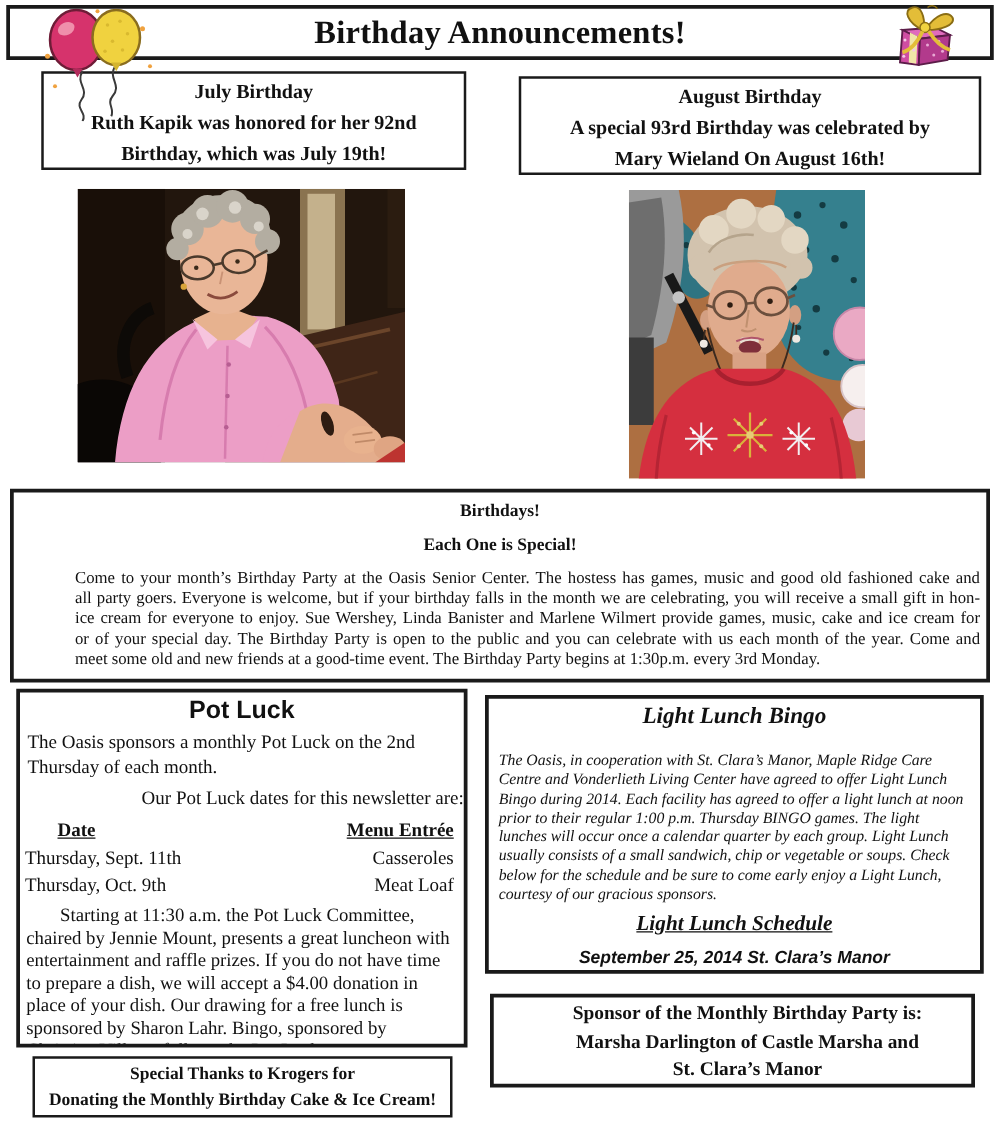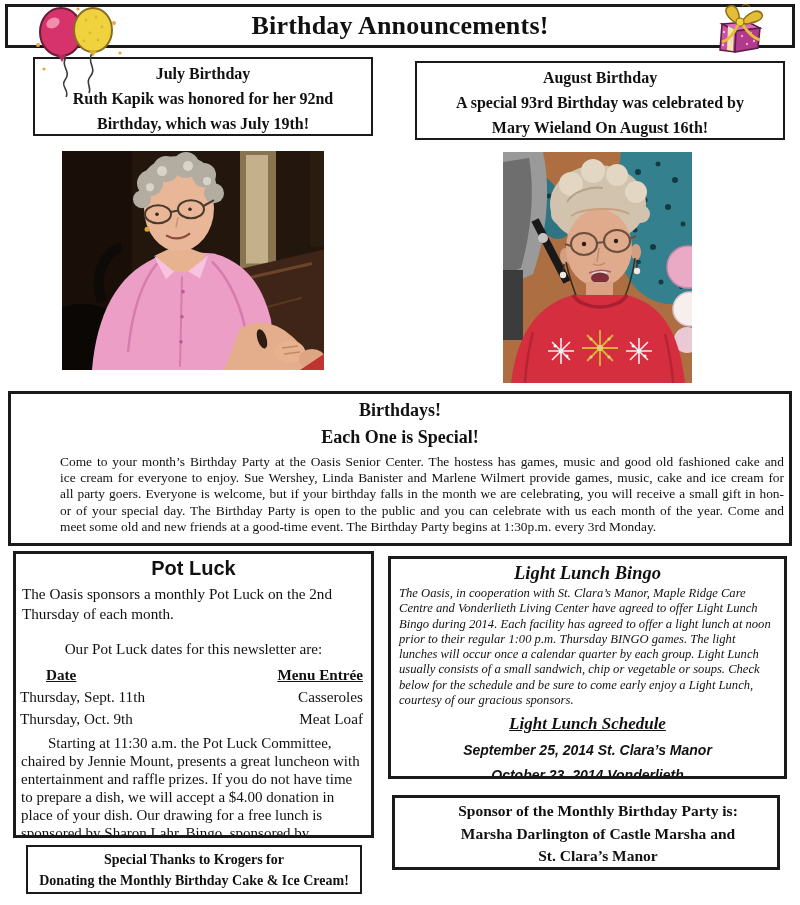--- a/index.html
+++ b/index.html
@@ -24,49 +24,49 @@
   .jbox .bline:first-child, .abox .bline:first-child { padding-top:2px; }
 
   
   .photo { position:absolute; overflow:hidden; }
   .photoL { left:62px; top:151px; width:262px; height:219px; }
   .photoR { left:503px; top:152px; width:189px; height:231px; }
   .photo svg { display:block; width:100%; height:100%; }
 
   
   .bdays { left:8px; top:391px; width:784px; height:155px; border-width:3px; }
-  .bd-title { text-align:center; font-weight:bold; font-size:18px; line-height:18px; }
+  .bd-title { text-align:center; font-weight:bold; font-size:14px; line-height:18px; }
   .bd-t1 { margin-top:7px; }
   .bd-t2 { margin-top:9px; }
   .bd-body { margin-top:8px; padding:0 5px; font-size:13.4px;margin-left:44px; }
   .jl { line-height:16.2px; text-align:justify; text-align-last:justify; white-space:normal; }
   .jl.last { text-align:left; text-align-last:left; }
 
   
   .pluck { left:13px; top:551px; width:361px; height:287px; border-width:3px; }
   .pl-title { font-family:"Liberation Sans", sans-serif; font-weight:bold; font-size:20px; text-align:center; margin-top:3px; }
   .pl-intro { margin-top:4px; padding:0 8px 0 6px; font-size:15.2px; line-height:19.6px; }
-  .pl-dates { margin-top:16px; text-align:center; font-size:15.2px; line-height:20px; }
+  .pl-dates { margin-top:6px; text-align:right; font-size:15.2px; line-height:20px; }
   .pl-table { margin-top:5px; padding:0 8px 0 4px; font-size:15.2px; }
   .pl-row { display:flex; justify-content:space-between; line-height:22px; }
   .pl-row .c1 { text-align:left; }
   .pl-row .c2 { text-align:right; }
   .pl-hrow .c1 { font-weight:bold; text-decoration:underline; margin-left:26px; }
   .pl-hrow .c2 { font-weight:bold; text-decoration:underline; }
   .pl-body { margin-top:4px; padding:0 7px 0 5px; font-size:15px; line-height:18px; text-indent:27px; }
 
   
   .krog { left:26px; top:845px; width:336px; height:49px; }
   .kr-line { text-align:center; font-weight:bold; font-size:14px; line-height:21px; }
   .kr-line:first-child { padding-top:2px; }
 
   
   .llb { left:388px; top:556px; width:399px; height:223px; border-width:3px;font-style:italic; }
   .ll-title { text-align:center; font-weight:bold; font-size:18.5px; line-height:24px; margin-top:2px; }
-  .ll-body { margin-top:1px; padding:0 7px 0 8px; font-size:12.6px; line-height:15.3px; }
+  .ll-body { margin-top:16px; padding:0 7px 0 8px; font-size:12.6px; line-height:15.3px; }
   .ll-sched-title { margin-top:5px; text-align:center; font-weight:bold; font-size:17px; text-decoration:underline; line-height:21px; }
   .ll-item { font-family:"Liberation Sans", sans-serif; font-weight:bold; font-size:14px; text-align:center; line-height:18px; margin-top:7px; }
 
   
   .spon { left:392px; top:795px; width:388px; height:75px; border-width:3px;padding-left:24px; }
   .sp-line { text-align:center; font-weight:bold; font-size:15.5px; line-height:22.5px; }
   .sp-line:first-child { padding-top:2px; }
 </style>
 </head>
 <body>
@@ -264,22 +264,22 @@
       <circle cx="88" cy="205" r="1.6" fill="#e8cc76"></circle>
         <circle cx="106" cy="205" r="1.6" fill="#e8cc76"></circle>
     </svg>
   </div>
 
   <div class="bx bdays">
     <div class="bd-title bd-t1">Birthdays!</div>
     <div class="bd-title bd-t2">Each One is Special!</div>
     <div class="bd-body">
       <div class="jl">Come to your month’s Birthday Party at the Oasis Senior Center.  The hostess has games, music and good old fashioned cake and</div>
+      <div class="jl">all party goers.  Everyone is welcome, but if your birthday falls in the month we are celebrating, you will receive a small gift in hon-</div>
       <div class="jl">ice cream for everyone to enjoy.  Sue Wershey, Linda Banister and Marlene Wilmert provide games, music, cake and ice cream for</div>
-      <div class="jl">all party goers.  Everyone is welcome, but if your birthday falls in the month we are celebrating, you will receive a small gift in hon-</div>
       <div class="jl">or of your special day.  The Birthday Party is open to the public and you can celebrate with us each month of the year.  Come and</div>
       <div class="jl last">meet some old and new friends at a good-time event.  The Birthday Party begins at 1:30p.m. every 3rd Monday.</div>
     </div>
   </div>
 
   <div class="bx pluck">
     <div class="pl-title">Pot Luck</div>
     <div class="pl-intro">The Oasis sponsors a monthly Pot Luck on the 2nd Thursday of each month.</div>
     <div class="pl-dates">Our Pot Luck dates for this newsletter are:</div>
     <div class="pl-table">

